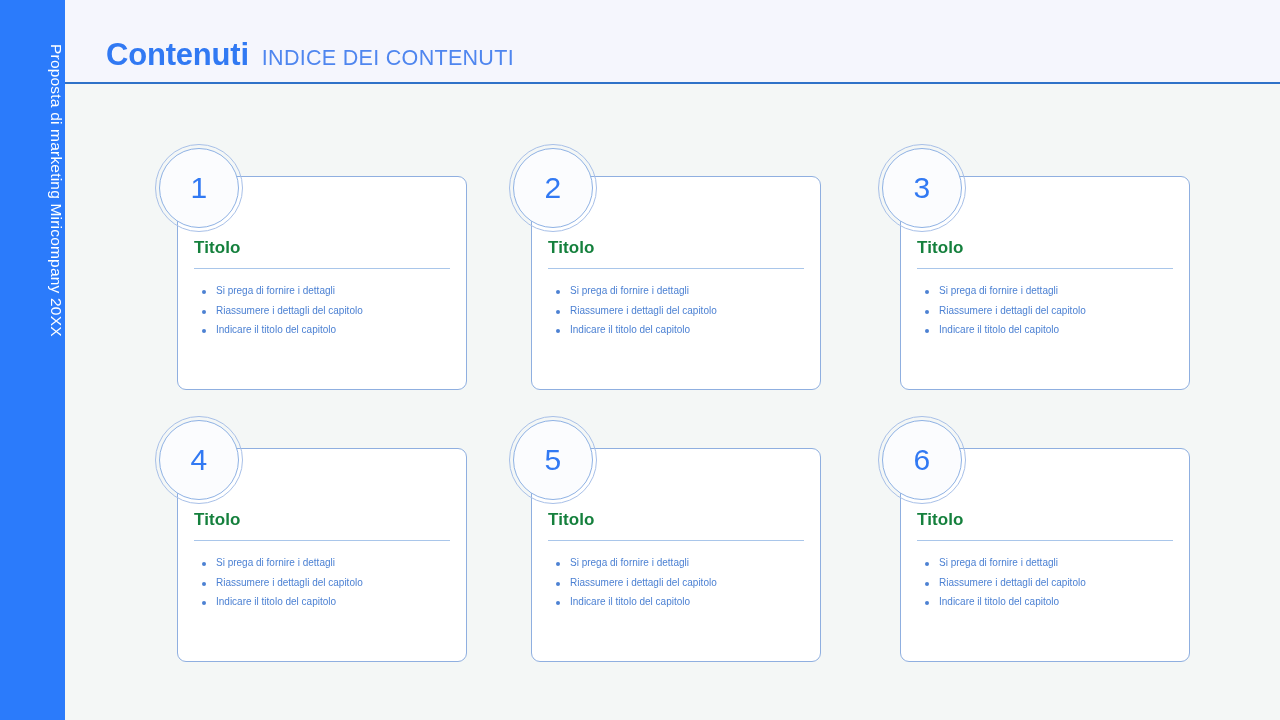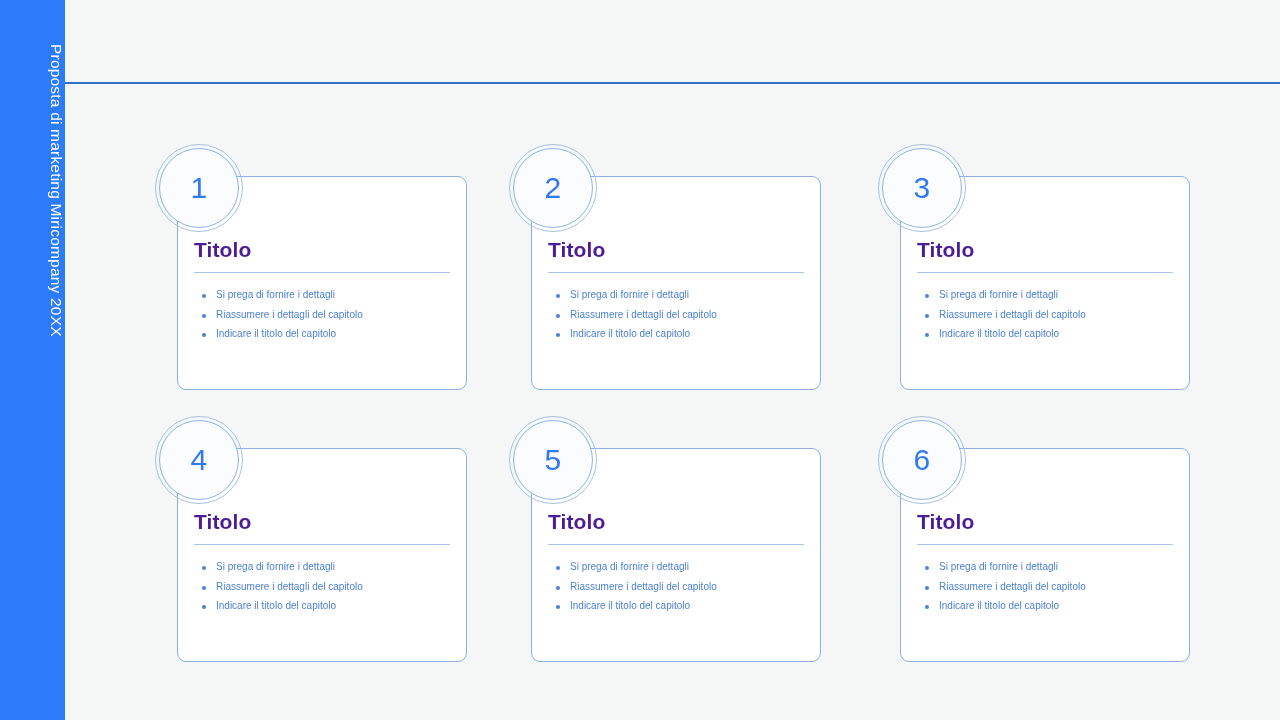--- a/index.html
+++ b/index.html
@@ -121,23 +121,23 @@
     border-radius: 9px;
   }
 
   .card-body {
     position: absolute;
     left: 16px;
     top: 62px;
     right: 16px;
   }
   .card-title {
-    font-size: 21px;
+    font-size: 17px;
     font-weight: bold;
-    color: #4c1d95;
+    color: #15803d;
     line-height: 1;
     letter-spacing: 0.1px;
   }
   .card-divider {
     margin-top: 12px;
     height: 1px;
     background: #a9c6ea;
   }
   .bullets {
     list-style: none;
@@ -207,20 +207,26 @@
 </style>
 </head>
 <body>
 
 <div class="slide">
 
   <div class="sidebar">
     <div class="sidebar-label">Proposta di marketing Miricompany 20XX</div>
   </div>
 
+  <div class="header">
+    <div class="header-inner">
+      <span class="header-title">Contenuti</span>
+      <span class="header-subtitle">INDICE DEI CONTENUTI</span>
+    </div>
+  </div>
   <div class="header-rule"></div>
 
   <div class="grid">
 
     <div class="cell r0 c0">
       <div class="card">
         <div class="card-body">
           <div class="card-title">Titolo</div>
           <div class="card-divider"></div>
           <ul class="bullets">

